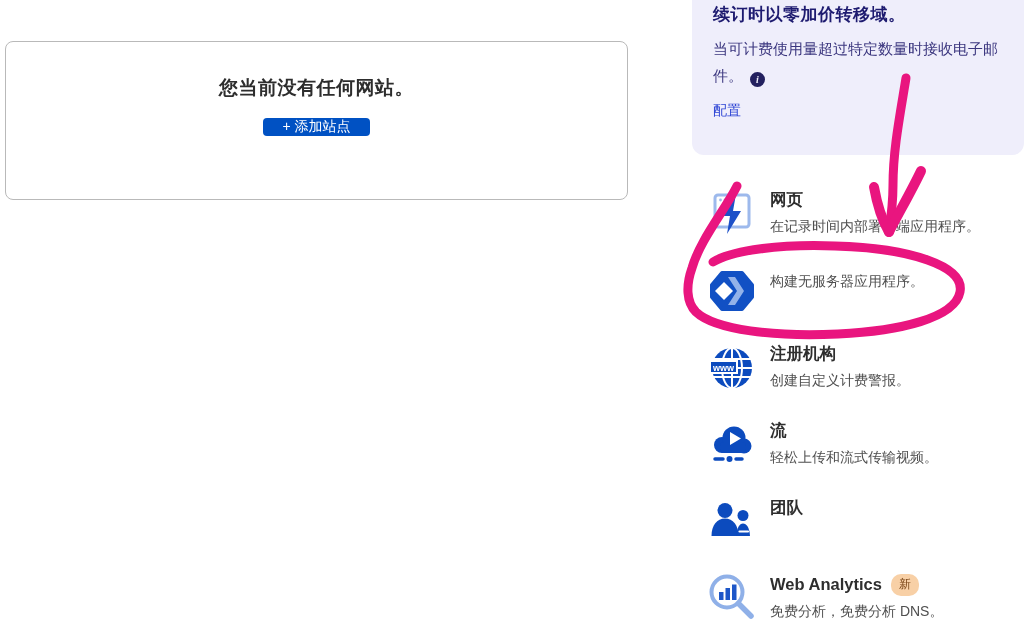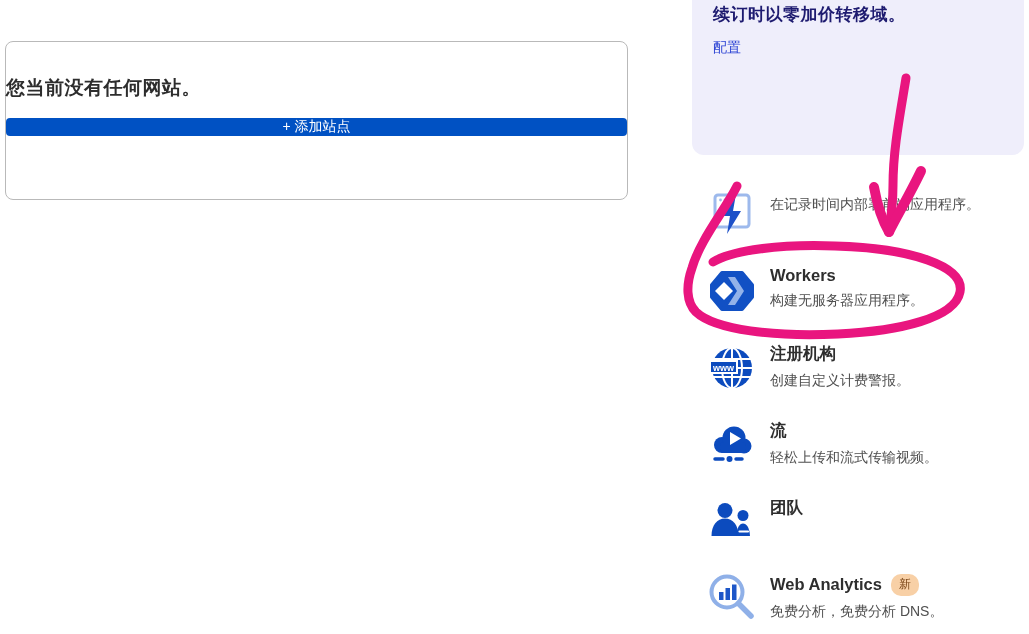--- a/index.html
+++ b/index.html
@@ -7,21 +7,21 @@
   body {
     width:1029px; height:634px; position:relative; overflow:hidden;
     background:#ffffff;
     font-family:"Liberation Sans", sans-serif;
   }
 
   
   .empty-card {
     position:absolute; left:5px; top:41px; width:623px; height:159px;
     background:#ffffff; border:1px solid #b9b9b9; border-radius:8px;
-    display:flex; flex-direction:column; 
+    display:flex; flex-direction:column; align-items:center;
   }
   .empty-title {
     margin:33px 0 0; font-size:19px; font-weight:bold; color:#2d2d2d; letter-spacing:0.5px;
   }
   .add-site-btn {
     margin-top:17px; background:#0051c3; color:#ffffff; border:none; cursor:pointer;
     font-size:14px; padding:0 19px; border-radius:4px;
     font-family:"Liberation Sans", sans-serif;
   }
 
@@ -78,50 +78,51 @@
   <section class="empty-card">
     <h2 class="empty-title">您当前没有任何网站。</h2>
     <button class="add-site-btn">+ 添加站点</button>
   </section>
 </main>
 
 <aside class="sidebar">
 
   <div class="banner">
     <h3 class="banner-title">续订时以零加价转移域。</h3>
+    <p class="banner-body"><span>当可计费使用量超过特定数量时接收电子邮件。</span><span class="info-icon">i</span></p>
     <a class="banner-link">配置</a>
   </div>
 
   <ul class="products">
 
     <li class="product">
       <span class="picon">
         <svg width="48" height="48" viewBox="0 0 48 48">
           <rect x="7" y="5" width="34" height="32" rx="3" fill="none" stroke="#9db9ec" stroke-width="3"></rect>
           <circle cx="12.5" cy="10" r="1.4" fill="#9db9ec"></circle>
           <circle cx="17" cy="10" r="1.4" fill="#9db9ec"></circle>
           <circle cx="21.5" cy="10" r="1.4" fill="#9db9ec"></circle>
           <polygon points="28,4 15,26 22,26 19,44 33,21 25,21" fill="#1d50c8"></polygon>
         </svg>
       </span>
       <div class="ptext">
+        <div class="ptitle">网页</div>
         <div class="pdesc">在记录时间内部署前端应用程序。</div>
       </div>
     </li>
 
     <li class="product">
       <span class="picon">
         <svg width="50" height="48" viewBox="0 0 48 48">
           <polygon points="14,6 34,6 44,18 44,30 34,42 14,42 4,30 4,18" fill="#1150c4" stroke="#1150c4" stroke-width="4" stroke-linejoin="round"></polygon>
           <polygon points="20,10 27,10 36,24 27,38 20,38 29,24" fill="#93b2e9"></polygon>
           <polygon points="16,15 25,24 16,33 7,24" fill="#ffffff"></polygon>
         </svg>
       </span>
       <div class="ptext">
-        <div class="ptitle">Workers</div>
         <div class="pdesc">构建无服务器应用程序。</div>
       </div>
     </li>
 
     <li class="product">
       <span class="picon">
         <svg width="48" height="48" viewBox="0 0 48 48">
           <circle cx="24" cy="24" r="20" fill="#0c4bbe"></circle>
           <g stroke="#ffffff" stroke-width="2" fill="none">
             <path d="M5 15 H43 M4 24 H44 M5 33 H43 M24 4 V44"></path>

